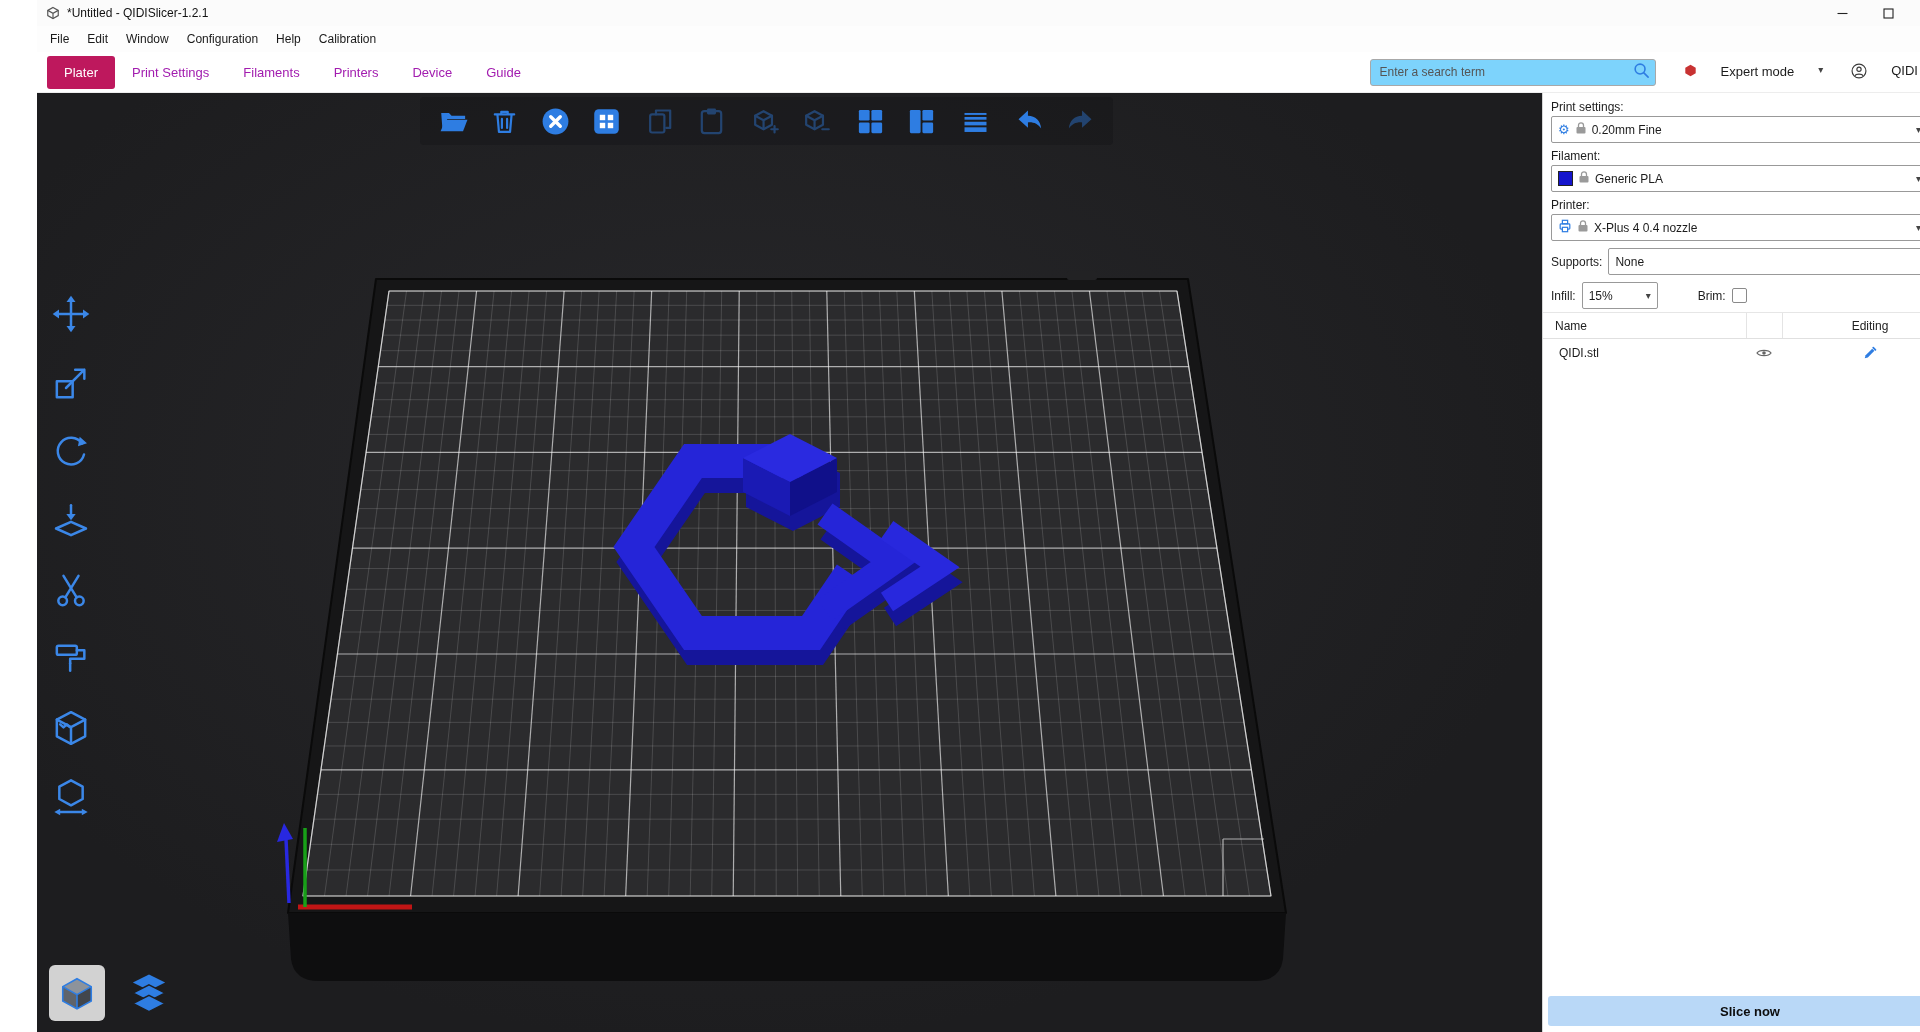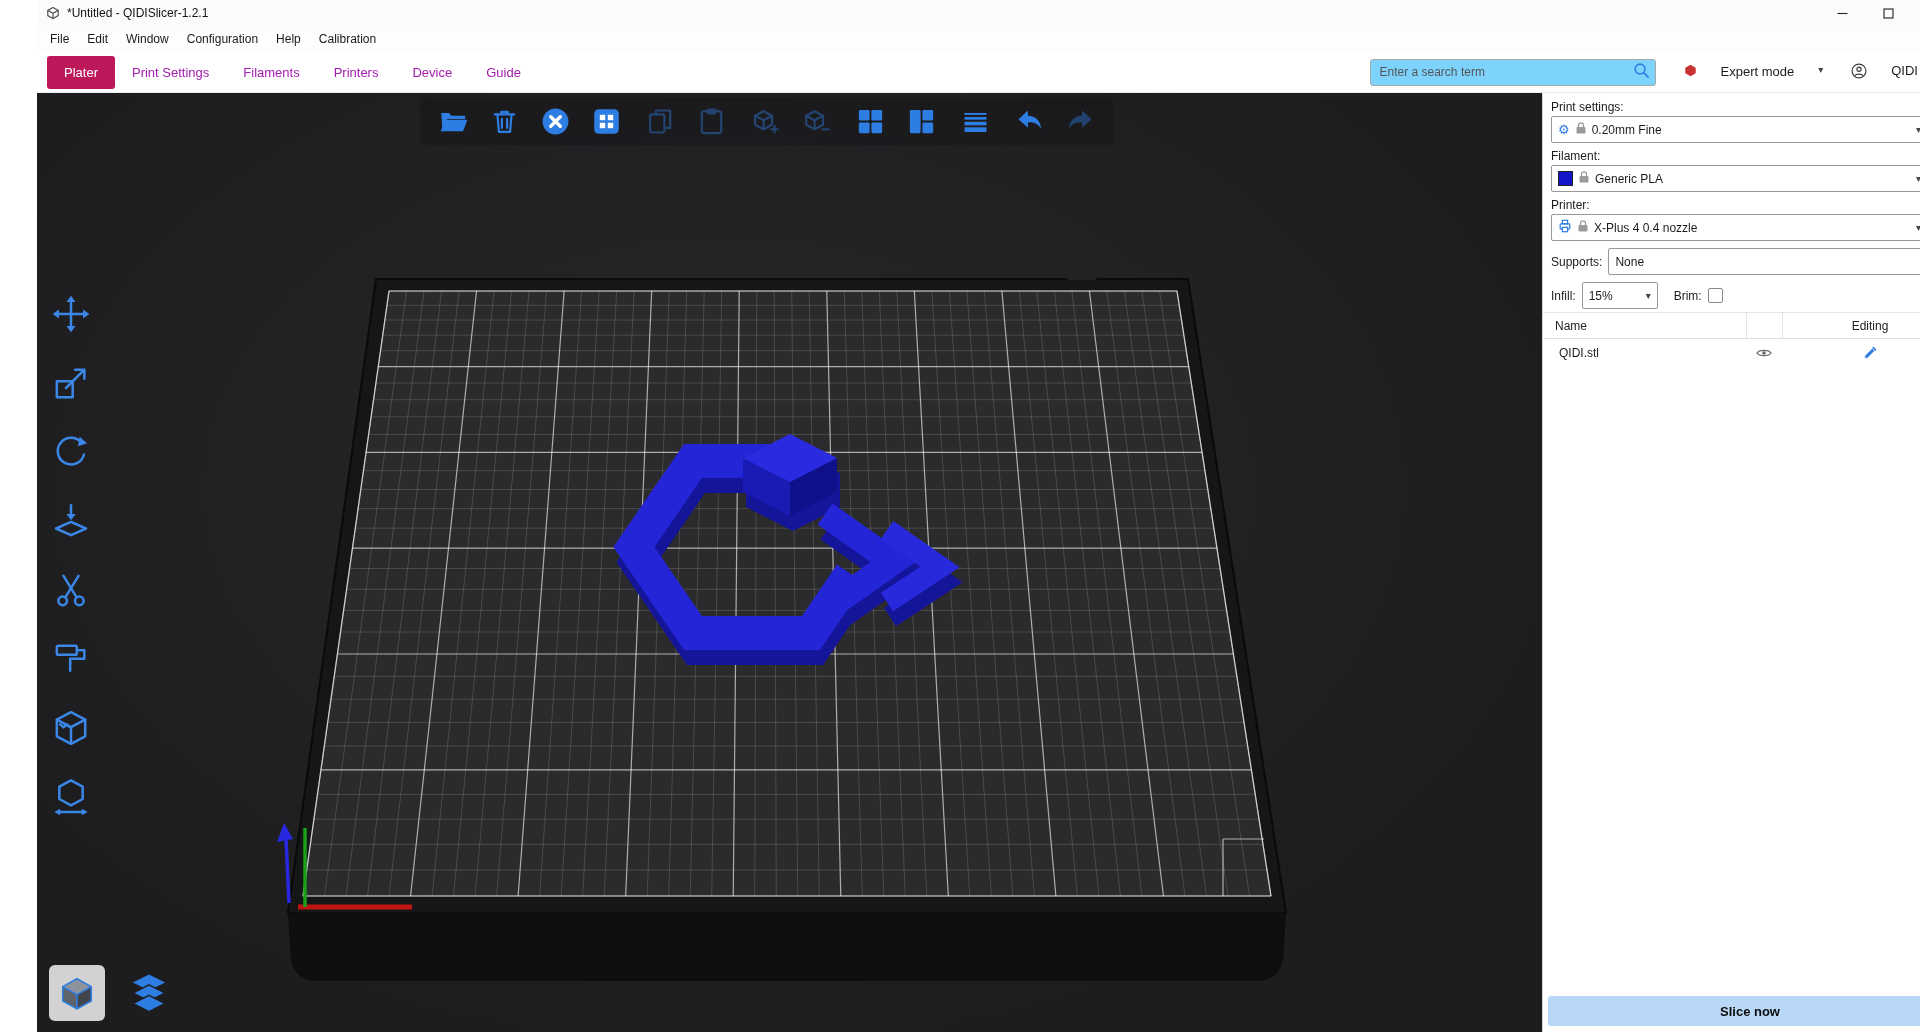--- a/index.html
+++ b/index.html
@@ -519,21 +519,21 @@
           <span class="caret">▾</span>
         </div>
       </div>
 
       <div class="inline-row">
         <span>Infill:</span>
         <div class="combo" style="flex:0 0 62px">
           <span class="combo-text">15%</span>
           <span class="caret">▾</span>
         </div>
-        <span style="margin-left:10px">Brim:</span>
+        <span style="margin-left:34px">Brim:</span>
         <div class="checkbox"></div>
       </div>
 
 
       <div class="obj-table">
         <div class="obj-header">
           <div class="col-name">Name</div>
           <div class="col-sep"></div>
           <div class="col-sep col-editing">Editing</div>
         </div>

